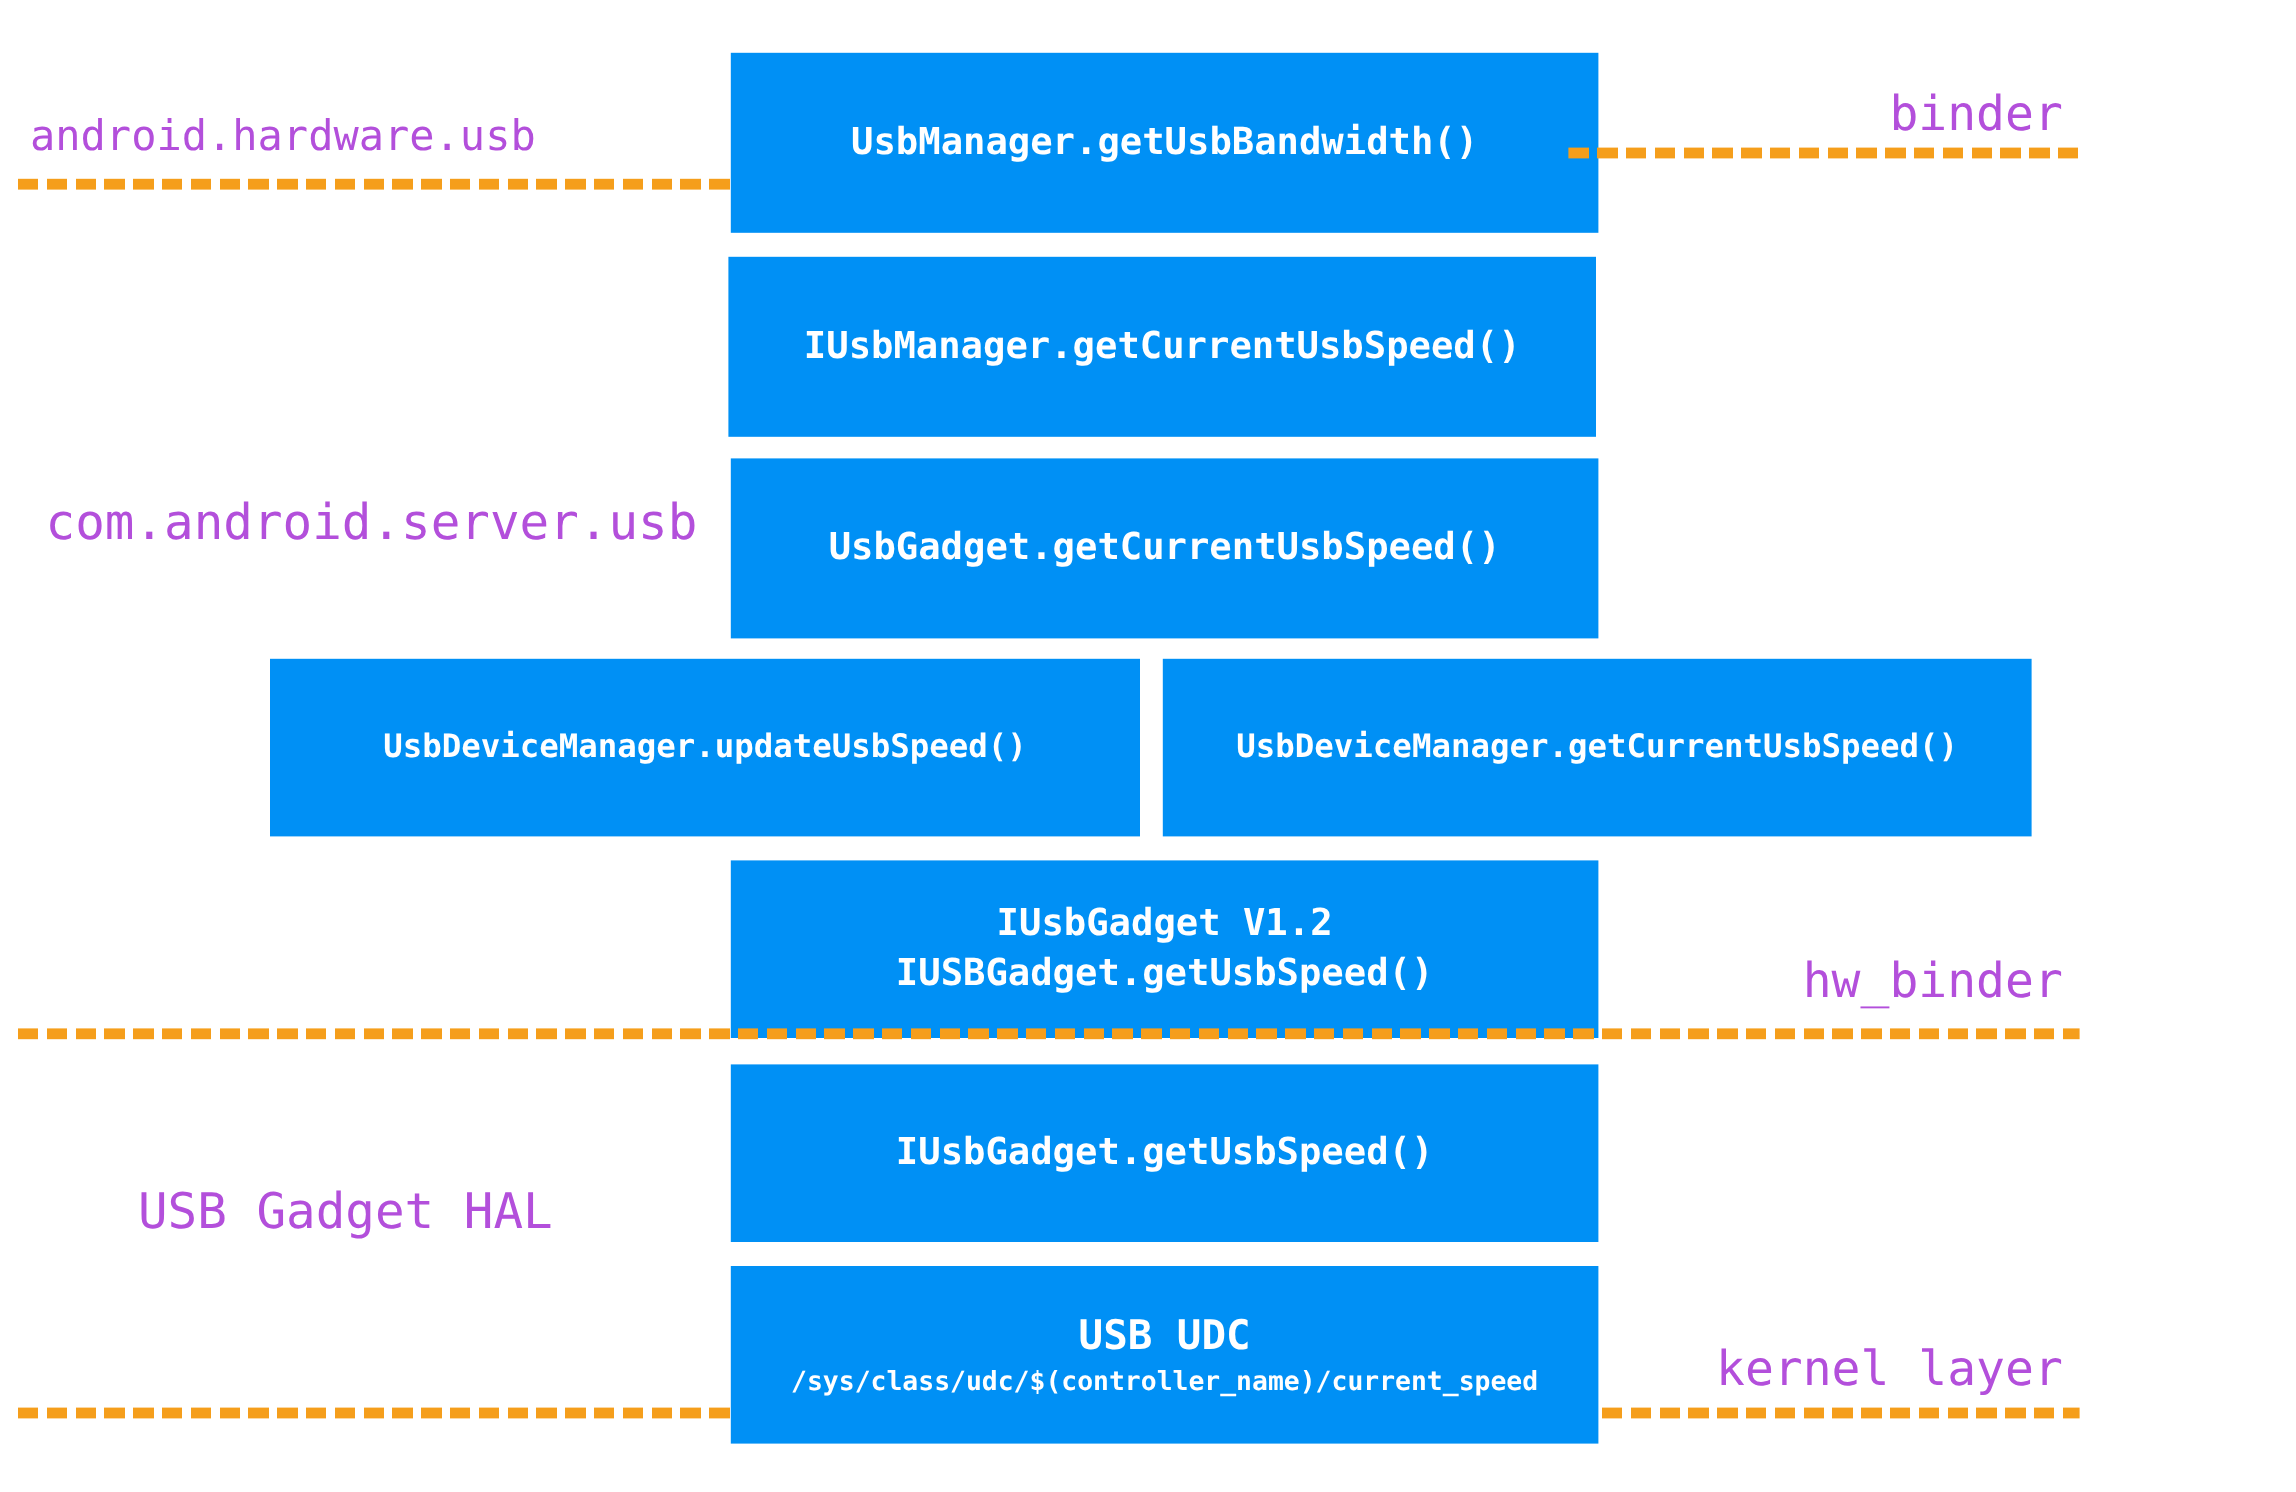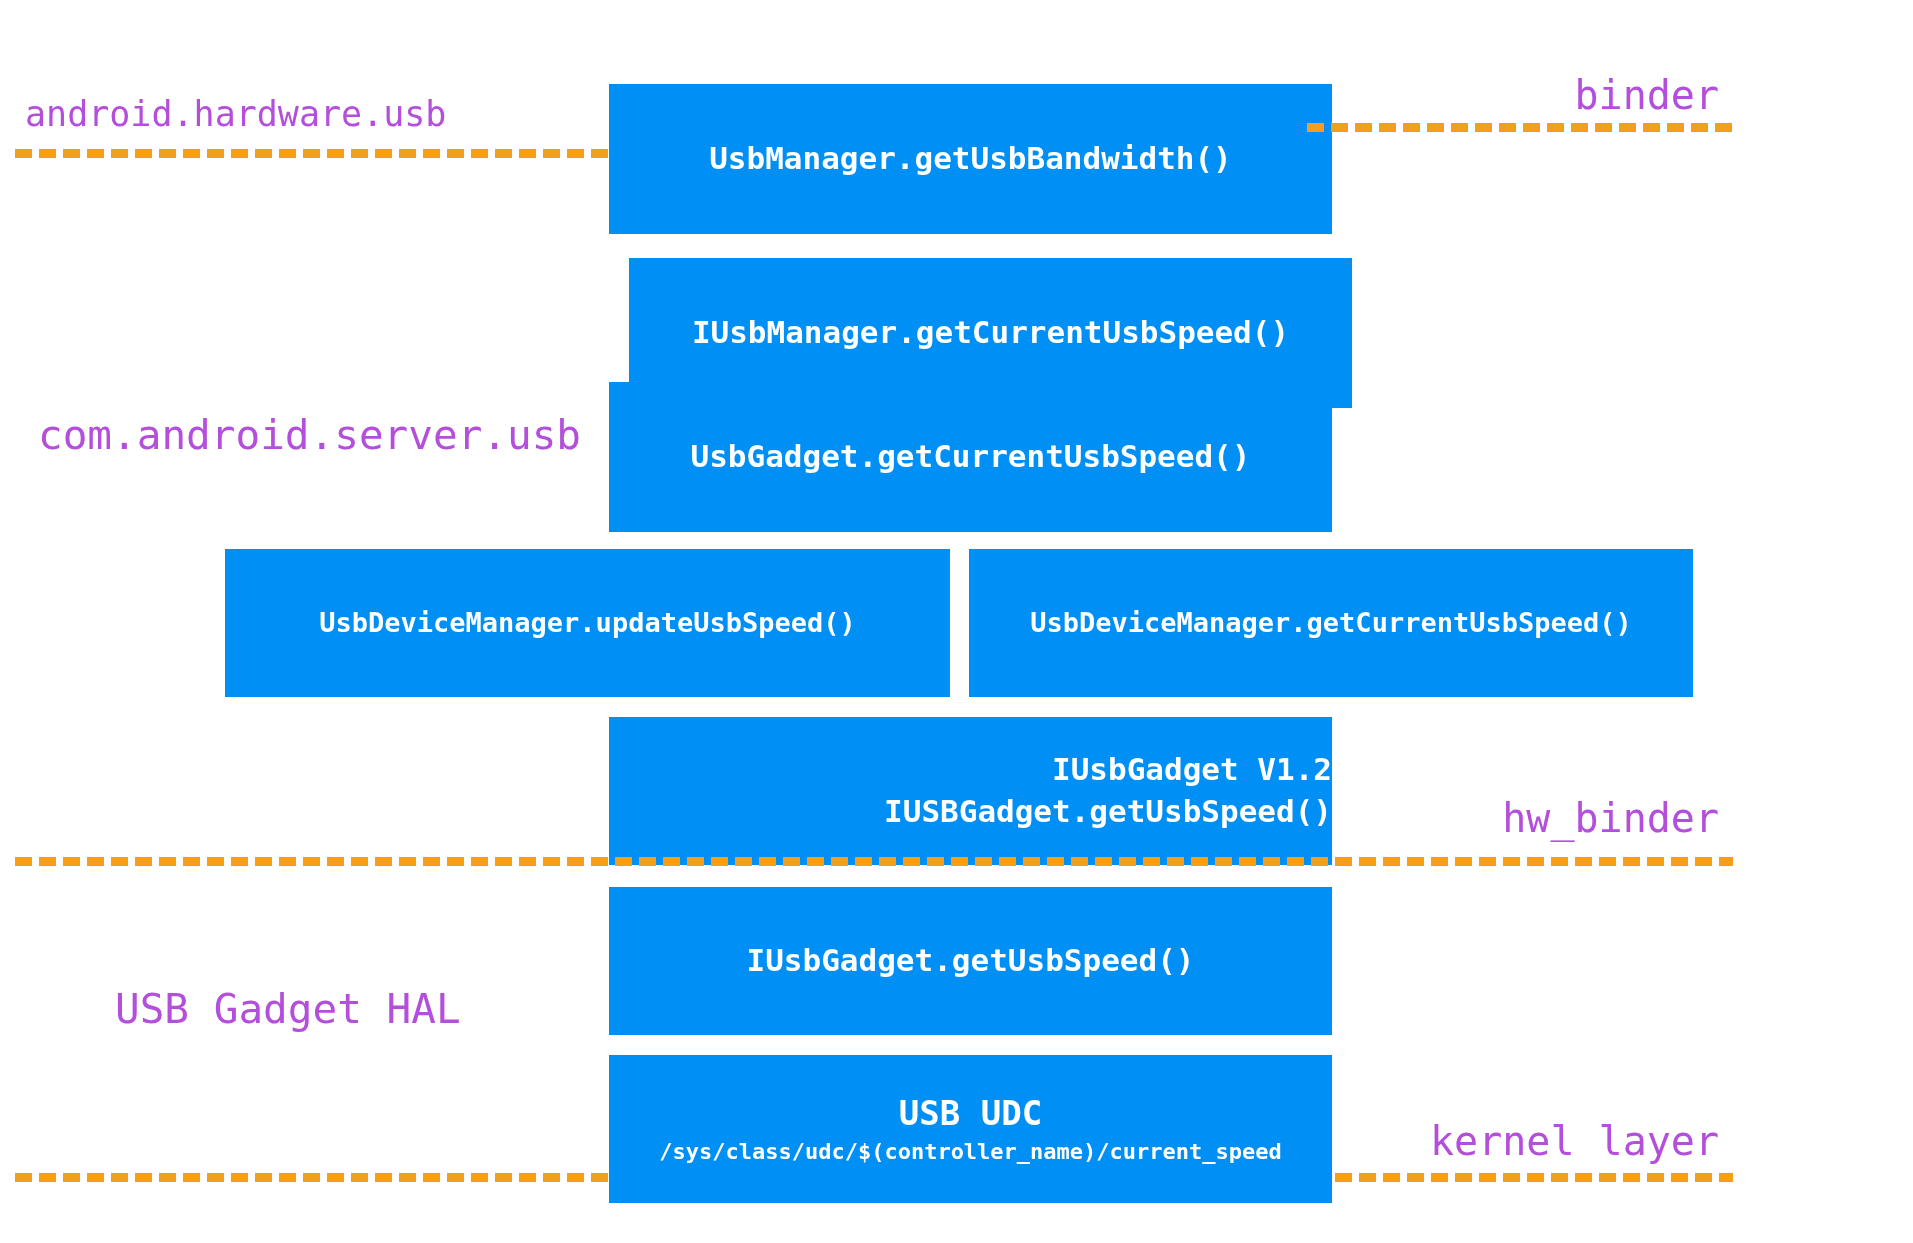--- a/index.html
+++ b/index.html
@@ -48,26 +48,26 @@
   .dash.over  { z-index: 3; }
   .dash.under { z-index: 1; }
   .layer-label {
     position: absolute;
     color: var(--layer-label);
     white-space: nowrap;
     z-index: 4;
     line-height: 1.15;
   }
   
-  #box-usb-manager        { left: 609px; top: 44px;   width: 723px; height: 150px; margin-top: 40px; }
-  #box-iusb-manager       { left: 629px; top: 214px;  width: 723px; height: 150px; margin-top: 44px; }
+  #box-usb-manager        { left: 609px; top: 44px;   width: 723px; height: 150px; }
+  #box-iusb-manager       { left: 607px; top: 214px;  width: 723px; height: 150px; }
   #box-usb-service        { left: 609px; top: 382px;  width: 723px; height: 150px; }
   #box-update-usb-speed   { left: 205px; top: 549px;  width: 725px; height: 148px; margin-left: 20px; }
   #box-get-current-speed  { left: 969px; top: 549px;  width: 724px; height: 148px; }
-  #box-iusb-gadget        { left: 609px; top: 717px;  width: 723px; height: 148px; align-items: flex-end; }
+  #box-iusb-gadget        { left: 609px; top: 717px;  width: 723px; height: 148px; }
   #box-usb-gadget         { left: 609px; top: 887px;  width: 723px; height: 148px; }
   #box-usb-udc            { left: 609px; top: 1055px; width: 723px; height: 148px; }
 
   #line-binder-left  { left: 15px;   top: 149px;  width: 594px; }
   #line-binder-right { left: 1307px; top: 123px;  width: 598px; }
   #line-hw-binder    { left: 15px;   top: 857px;  width: 1890px; }
   #line-kernel       { left: 15px;   top: 1173px; width: 1890px; }
 
   #label-android-hardware-usb { left: 25px;  top: 94px;   font-size: 35px; }
   #label-binder               { right: 14px; top: 72px;   font-size: 40px; }

